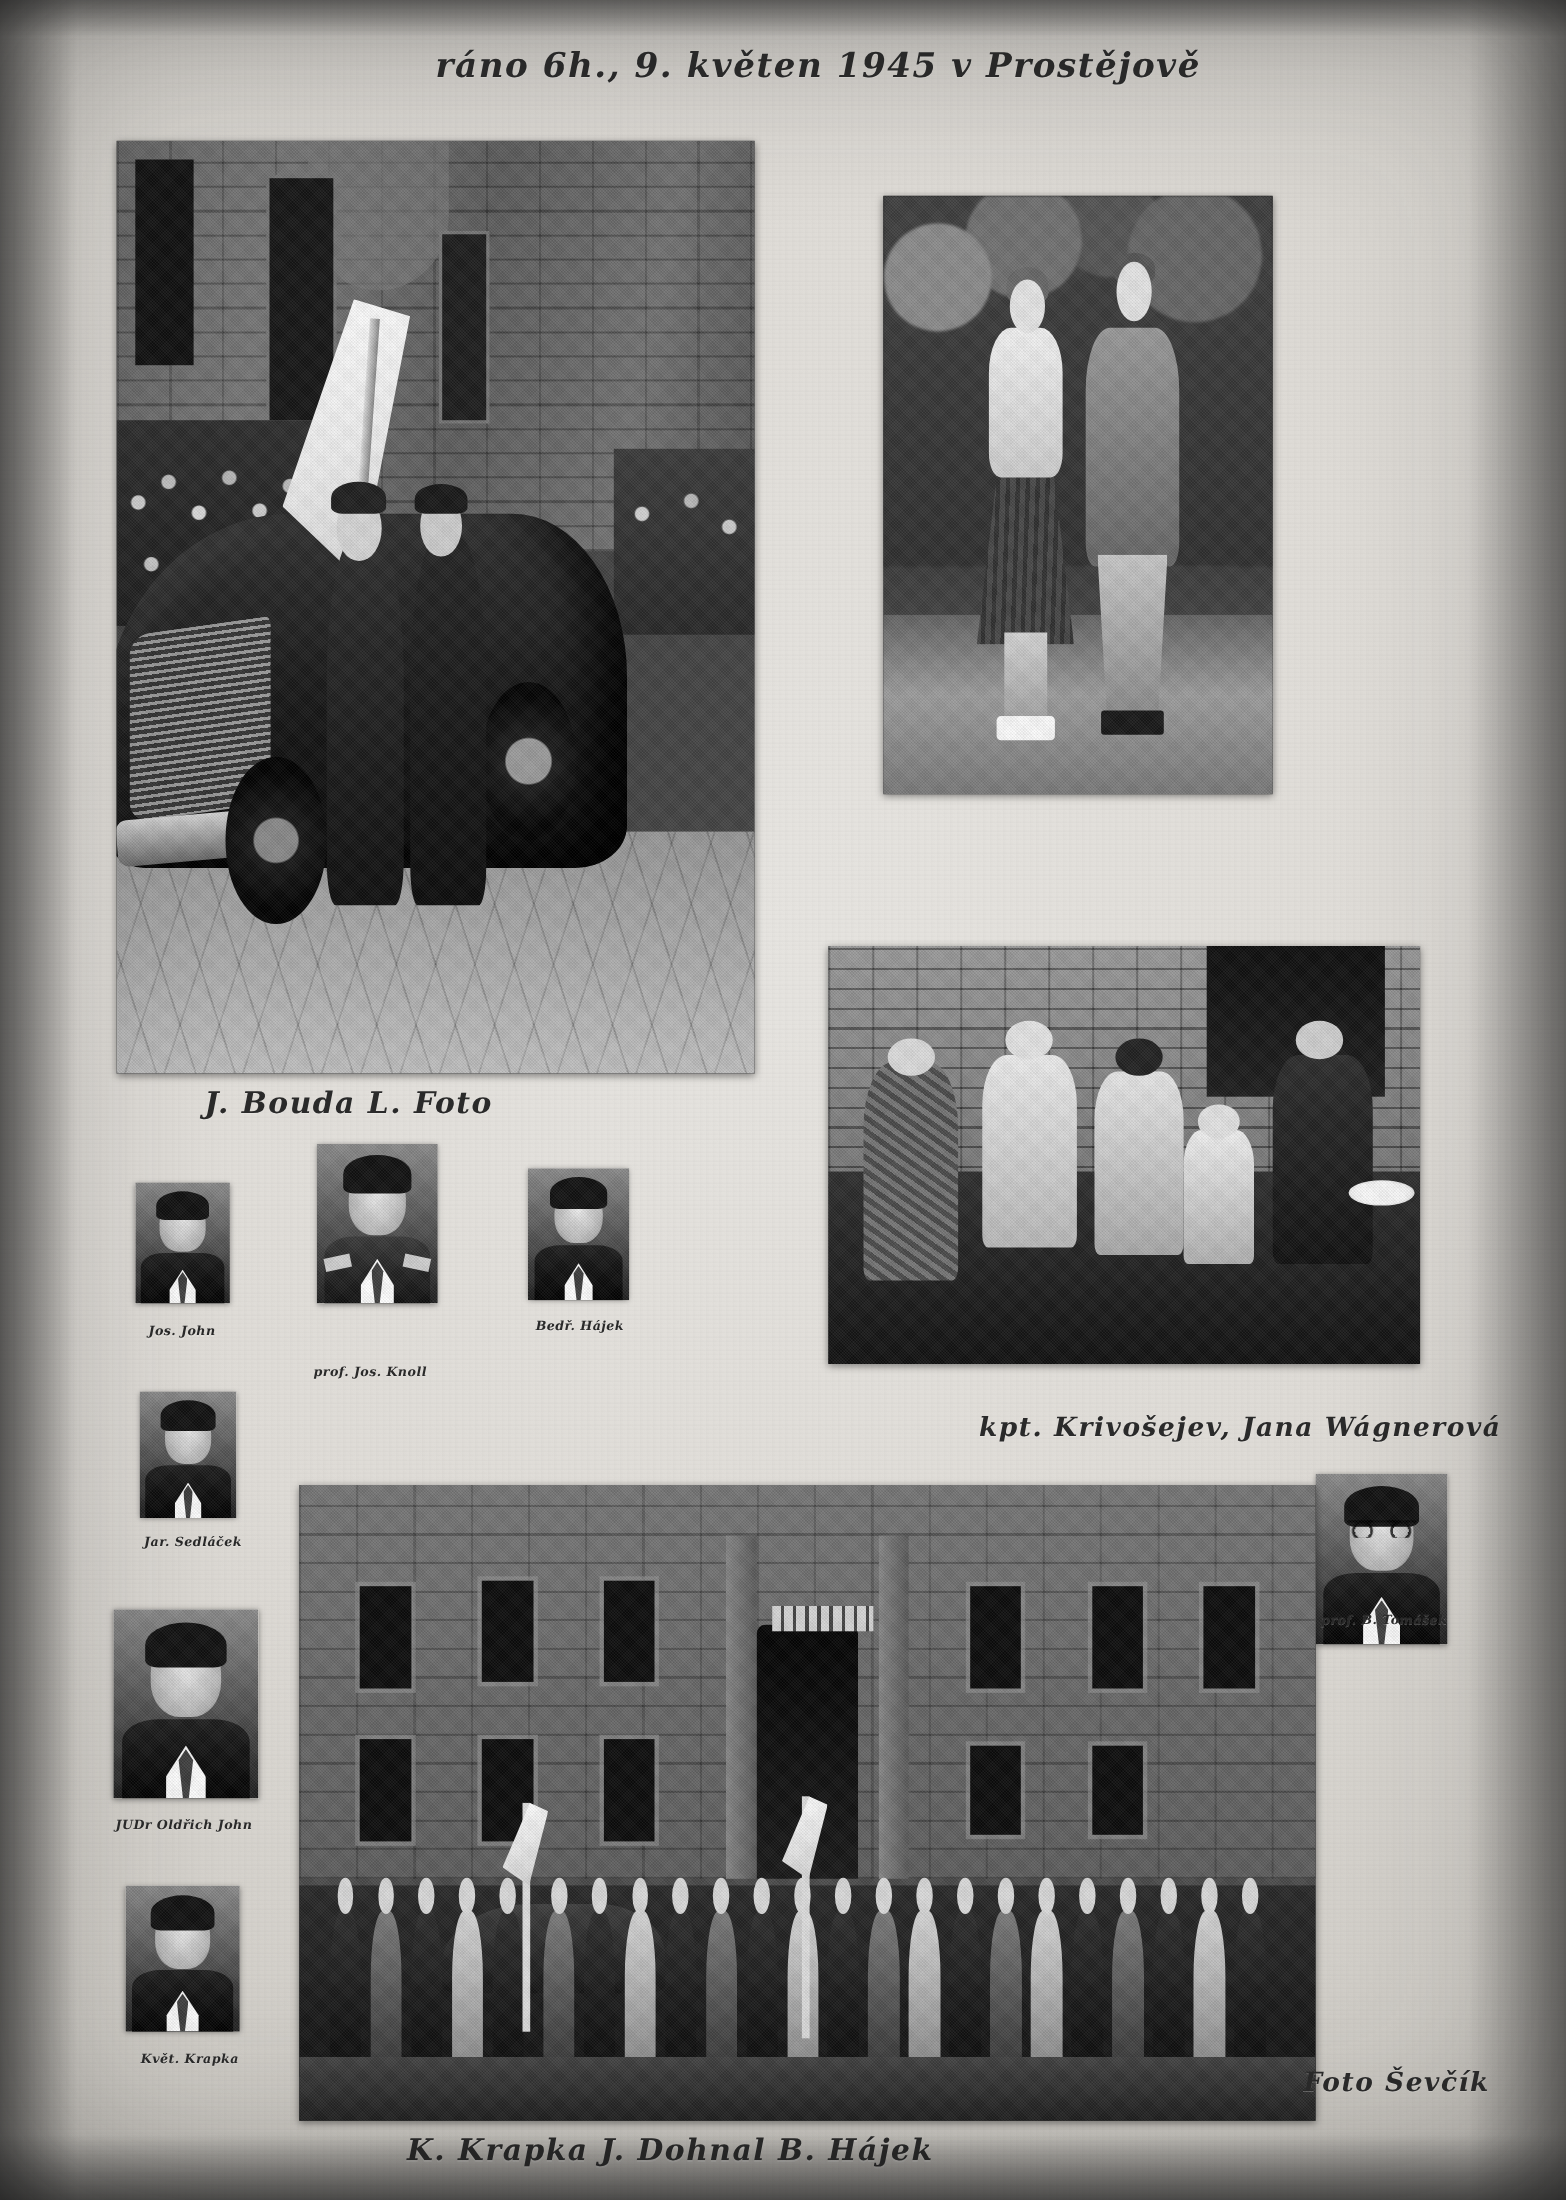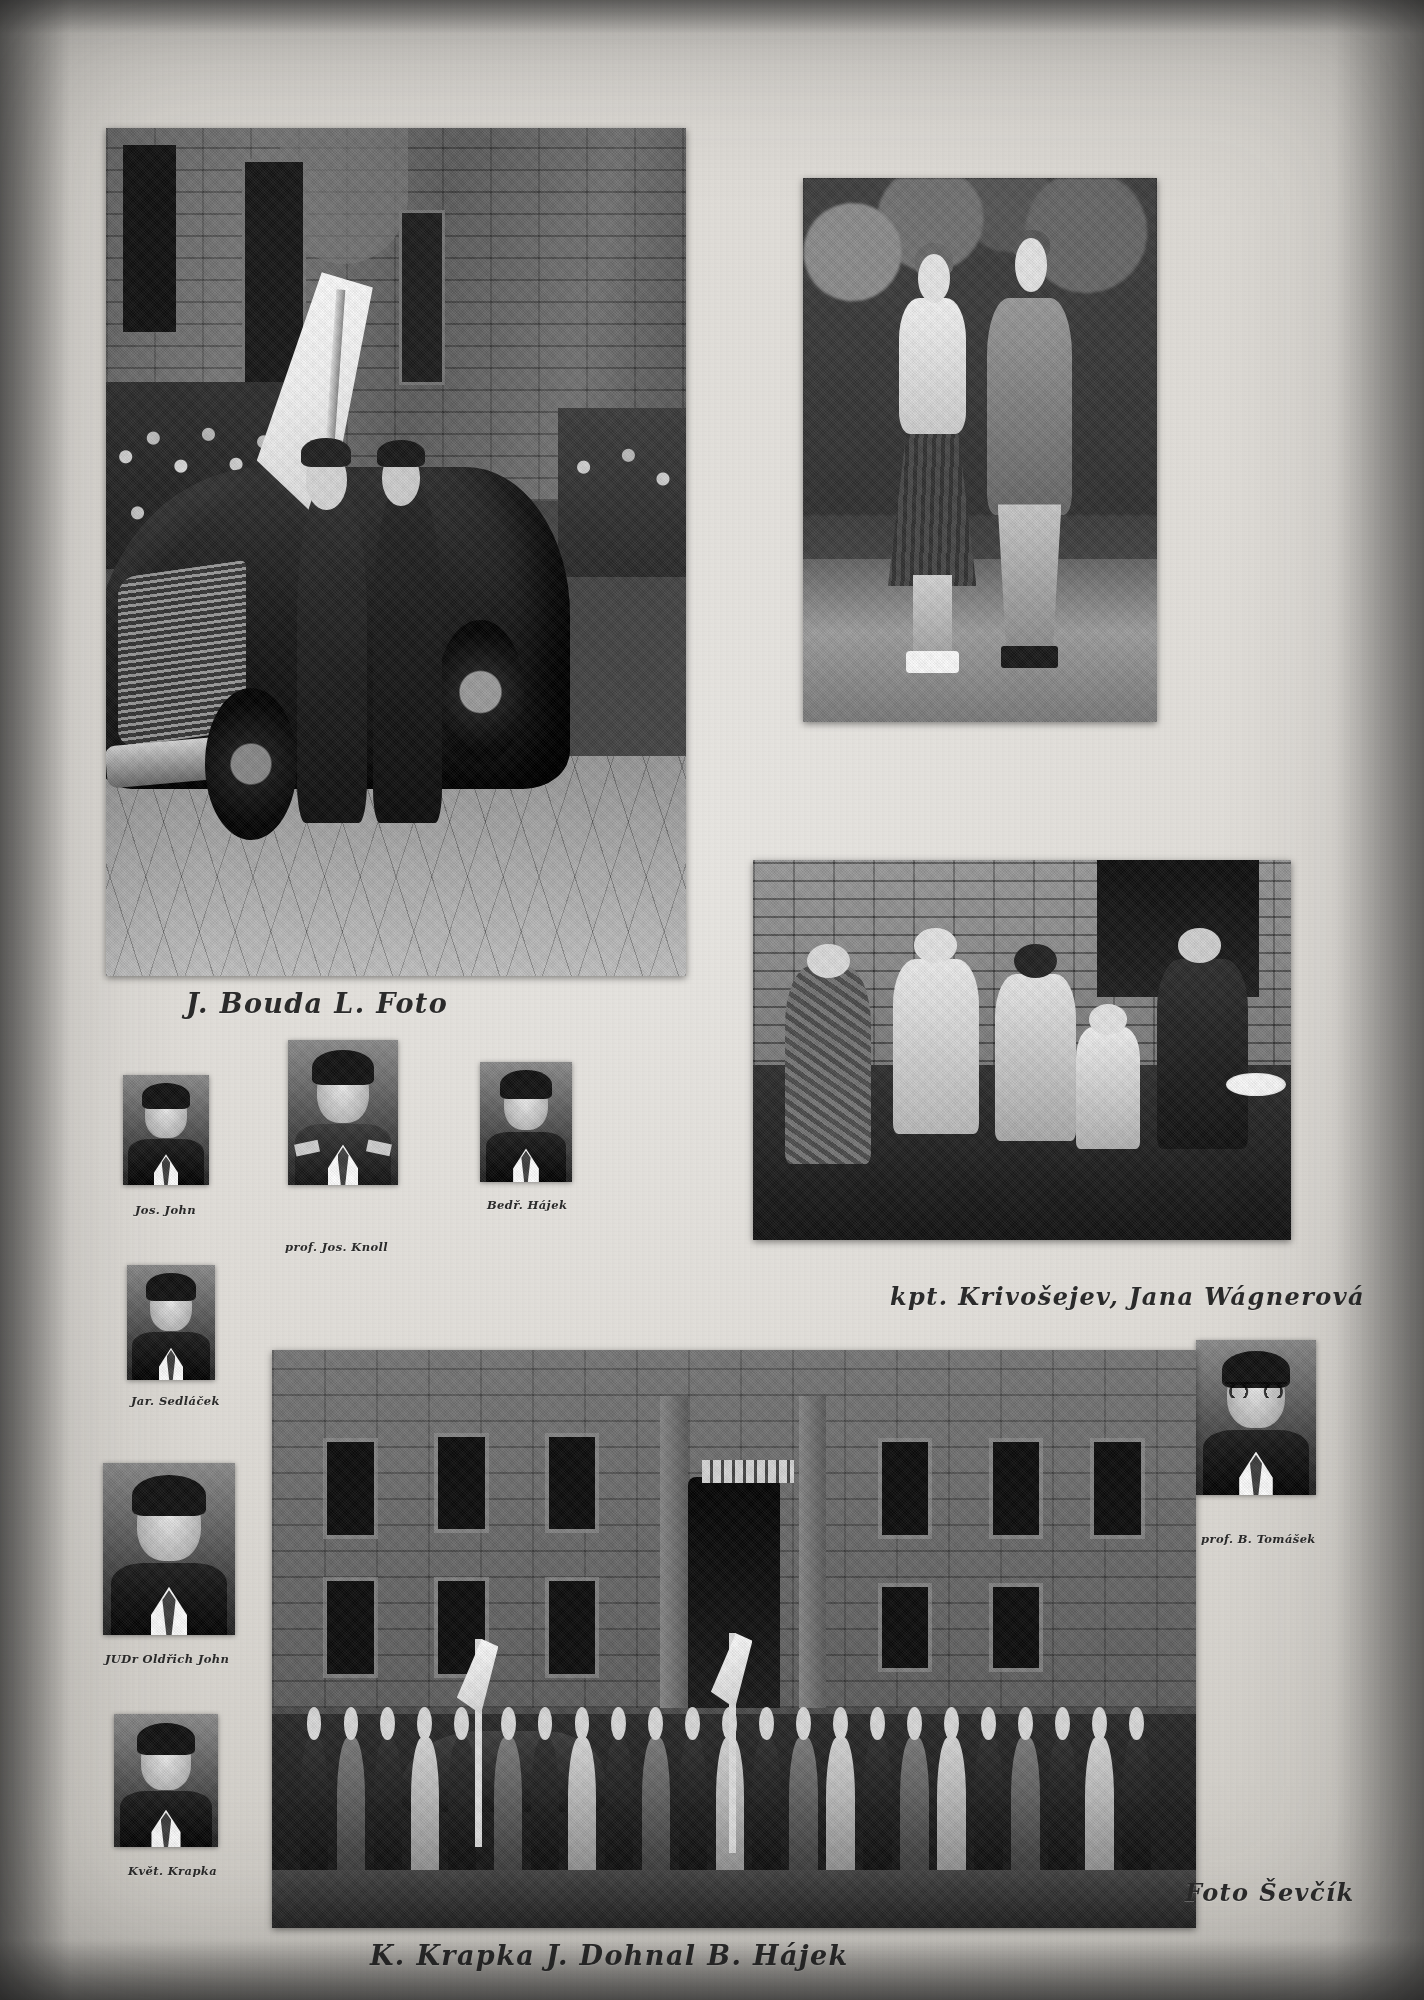--- a/index.html
+++ b/index.html
@@ -375,20 +375,21 @@
     border-top:2px solid rgba(20,20,20,.75);
     background:
       radial-gradient(circle at 22% 55%, rgba(20,20,20,.0) 0 7px, rgba(20,20,20,.8) 7px 9px, transparent 10px),
       radial-gradient(circle at 78% 55%, rgba(20,20,20,.0) 0 7px, rgba(20,20,20,.8) 7px 9px, transparent 10px);}
 </style>
 </head>
 <body>
 
 <div class="page">
 
+  <div class="hand title" style="left:396px; top:42px;">ráno 6h.,     9. květen 1945 v Prostějově</div>
 
   <div class="photo" id="p1" style="left:106px; top:128px; width:580px; height:848px;">
     <div class="inner">
       <div class="bldg"></div>
       <div class="arch"></div>
       <div class="win3"></div>
       <div class="win1"></div>
       <div class="win2"></div>
       <div class="crowd"></div>
       <div class="crowd2"></div>
@@ -522,21 +523,21 @@
   <div class="portrait" style="left:1196px; top:1340px; width:120px; height:155px;">
     <div class="bg"></div>
       <div class="suit"></div>
       <div class="shirt"></div>
       <div class="tie"></div>
     <div class="head"></div>
       <div class="hair"></div>
       <div class="glasses"></div>
       <div class="noise"></div>
   </div>
-  <div class="hand cap-xs" style="left:1201px; top:1532px;">prof. B. Tomášek</div>
+  <div class="hand cap-xs" style="left:1201px; top:1465px;">prof. B. Tomášek</div>
 
   <div class="photo" id="p4" style="left:272px; top:1350px; width:924px; height:578px;">
     <div class="inner">
       <div class="facade"></div>
       <div class="w" style="left:6%;  top:16%; width:5%;  height:16%;"></div>
       <div class="w" style="left:18%; top:15%; width:5%;  height:16%;"></div>
       <div class="w" style="left:30%; top:15%; width:5%;  height:16%;"></div>
       <div class="w" style="left:6%;  top:40%; width:5%;  height:16%;"></div>
       <div class="w" style="left:18%; top:40%; width:5%;  height:16%;"></div>
       <div class="w" style="left:30%; top:40%; width:5%;  height:16%;"></div>

